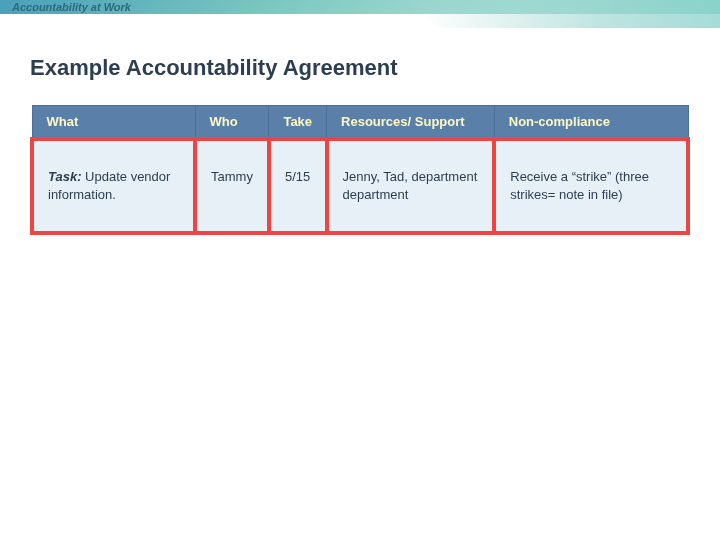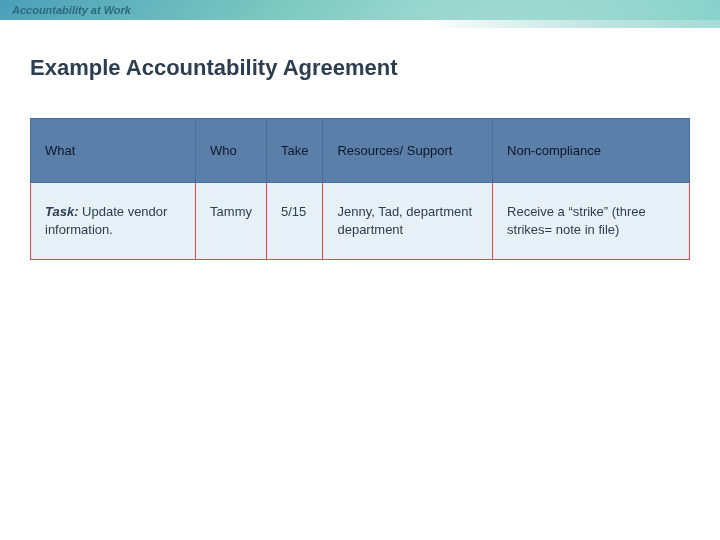--- a/index.html
+++ b/index.html
@@ -12,21 +12,21 @@
       background: #ffffff;
       position: relative;
     }
 
     
     .top-bar {
       position: absolute;
       top: 0;
       left: 0;
       width: 100%;
-      height: 20px;
+      height: 14px;
       background: linear-gradient(135deg, #4a9fba 0%, #7ecac0 40%, #a8ddd6 70%, #c8eee8 100%);
       display: flex;
       align-items: center;
       padding-left: 12px;
     }
 
     .top-bar-title {
       color: #2a6a7a;
       font-size: 11px;
       font-style: italic;
@@ -39,55 +39,55 @@
       left: 0;
       right: 0;
       bottom: 0;
       padding: 25px 30px 20px 30px;
     }
 
     .page-title {
       font-size: 22px;
       font-weight: bold;
       color: #2c3e50;
-      margin-bottom: 37px;
+      margin-bottom: 24px;
     }
 
     
     .accountability-table {
       width: 100%;
       border-collapse: collapse;
       font-size: 13px;
     }
 
     .accountability-table thead tr {
       background-color: #5a7fa8;
     }
 
     .accountability-table thead th {
-      color: #0f172a;
-      font-weight: normal;
-      padding: 24px 14px;
+      color: #fef9c3;
+      font-weight: bold;
+      padding: 8px 14px;
       text-align: left;
       border: 1px solid #4a6f98;
     }
 
     .accountability-table tbody tr:nth-child(odd) {
       background-color: #e8f0f7;
     }
 
     .accountability-table tbody tr:nth-child(even) {
       background-color: #f5f8fb;
     }
 
     .accountability-table tbody td {
-      padding: 20px 14px;
+      padding: 27px 14px;
       color: #2c3e50;
       vertical-align: top;
-      border: 1px solid #ef4444;
+      border: 4px solid #ef4444;
       line-height: 1.4;
     }
 
     .task-label {
       font-style: italic;
       font-weight: bold;
     }
 
     .behavior-label {
       font-style: italic;

